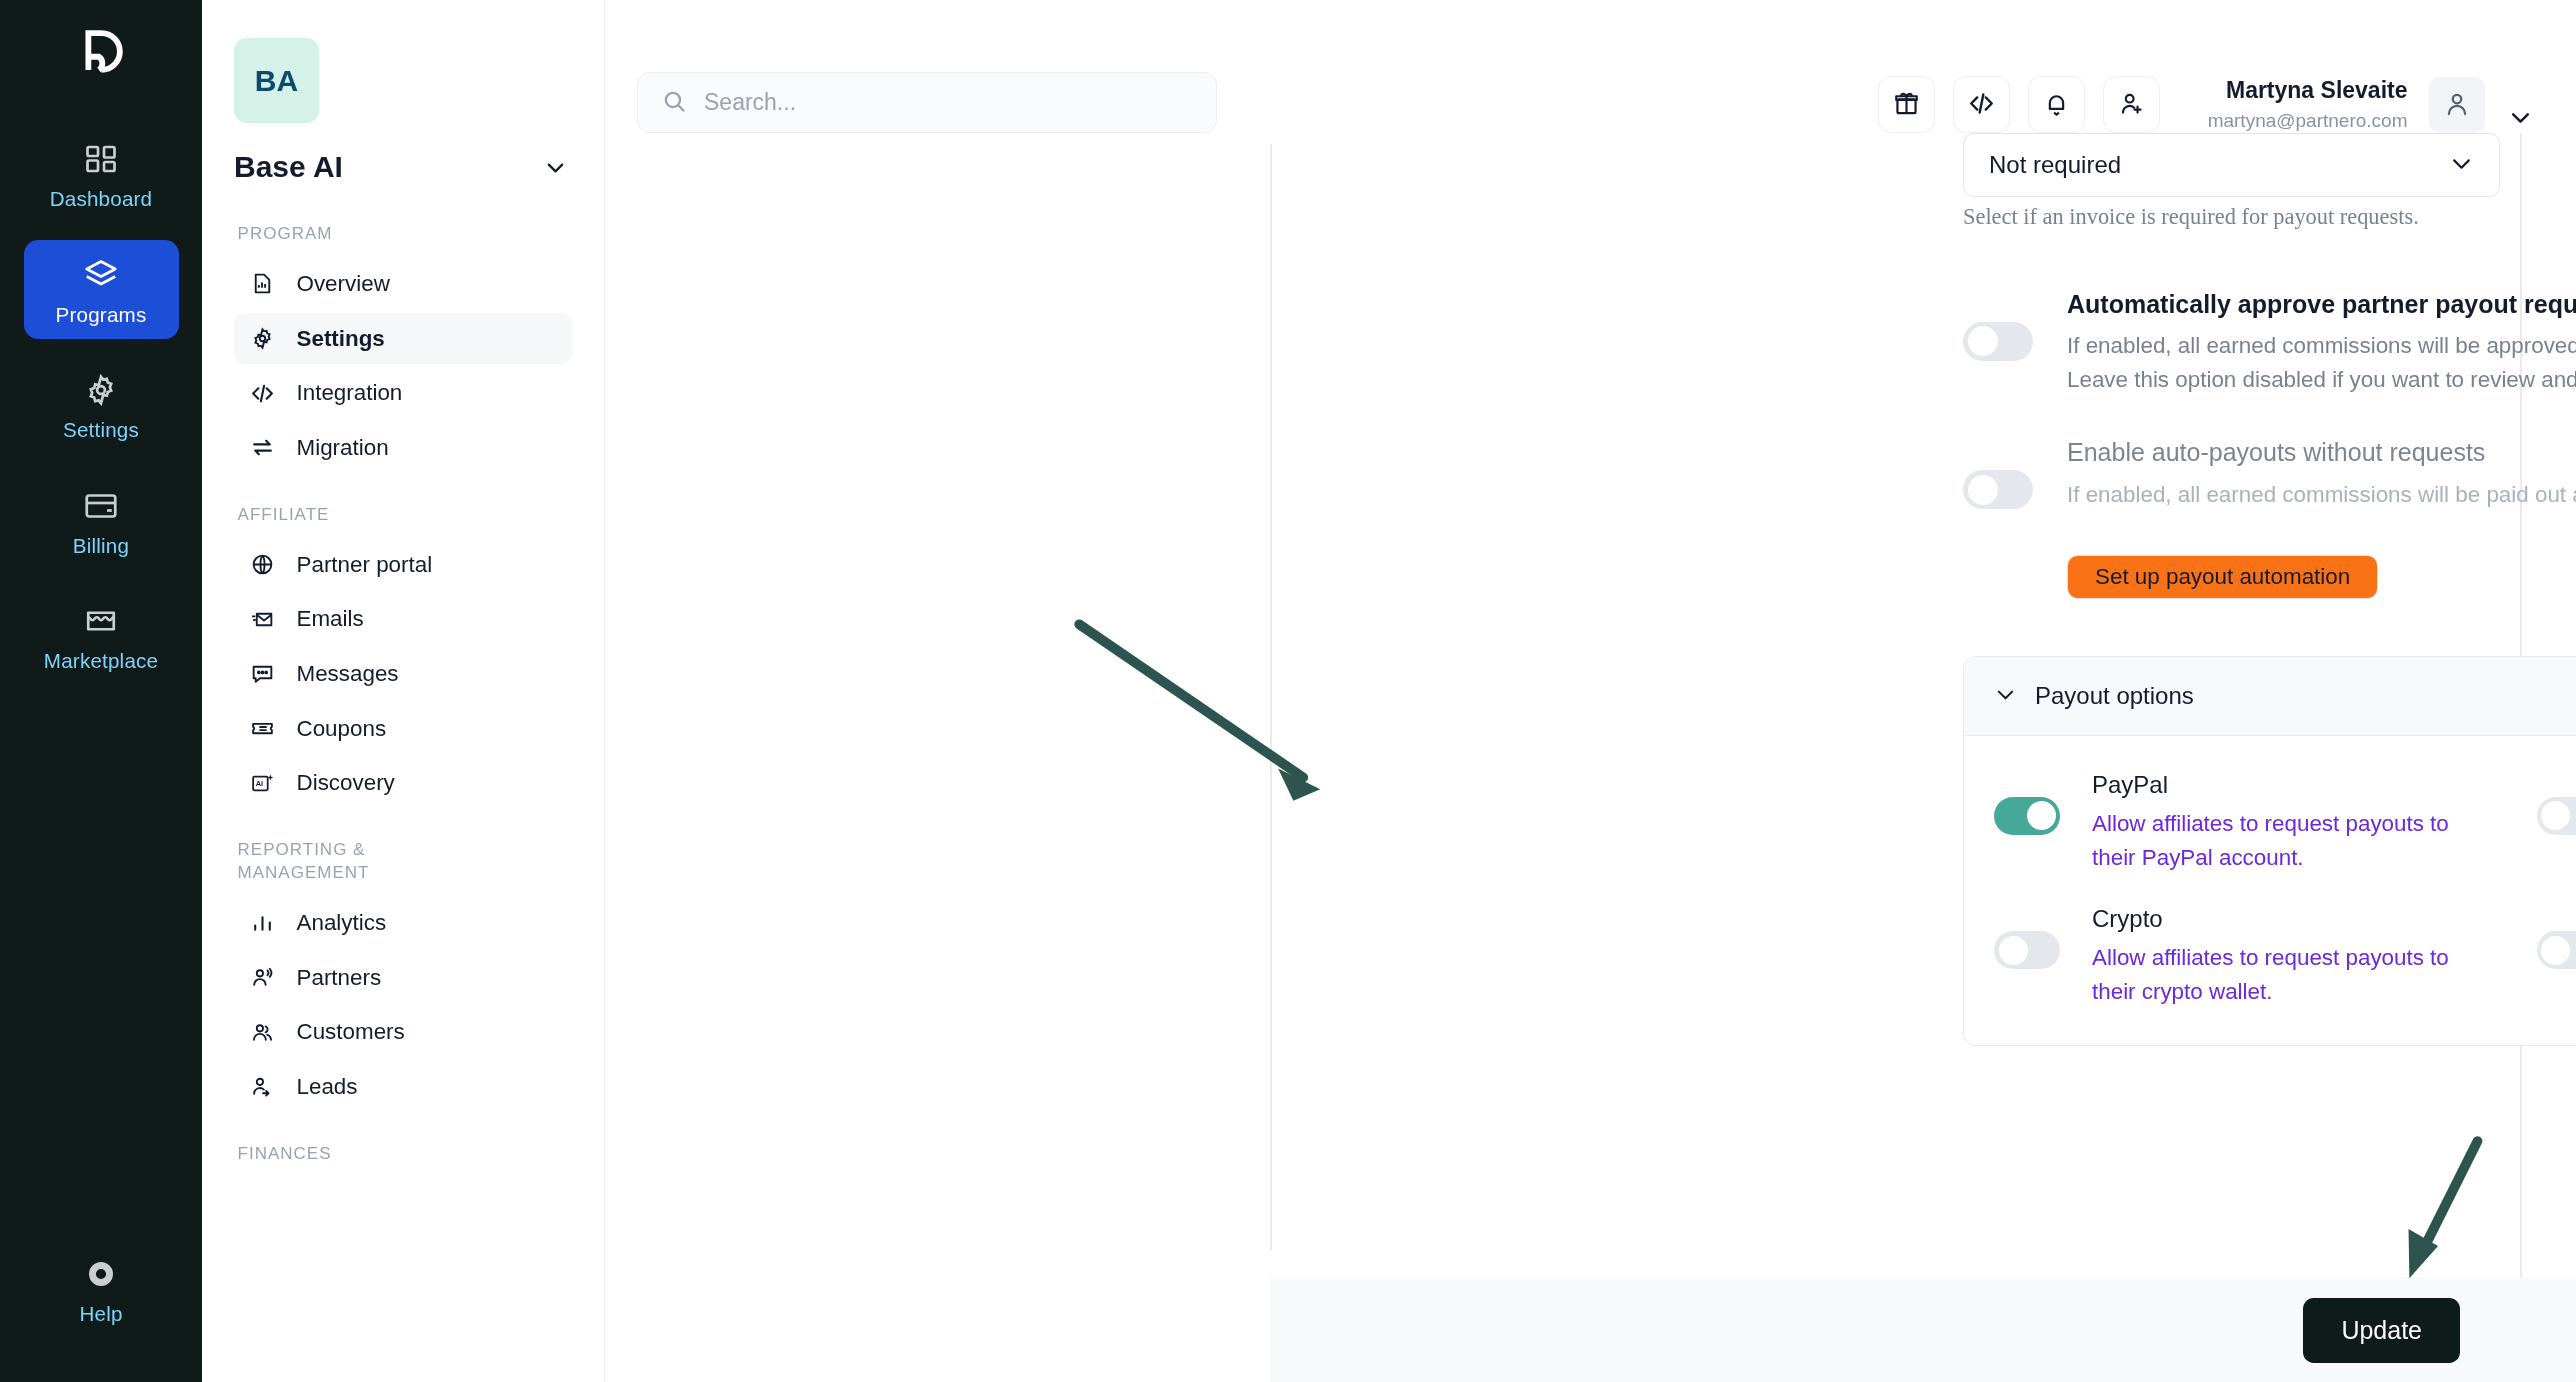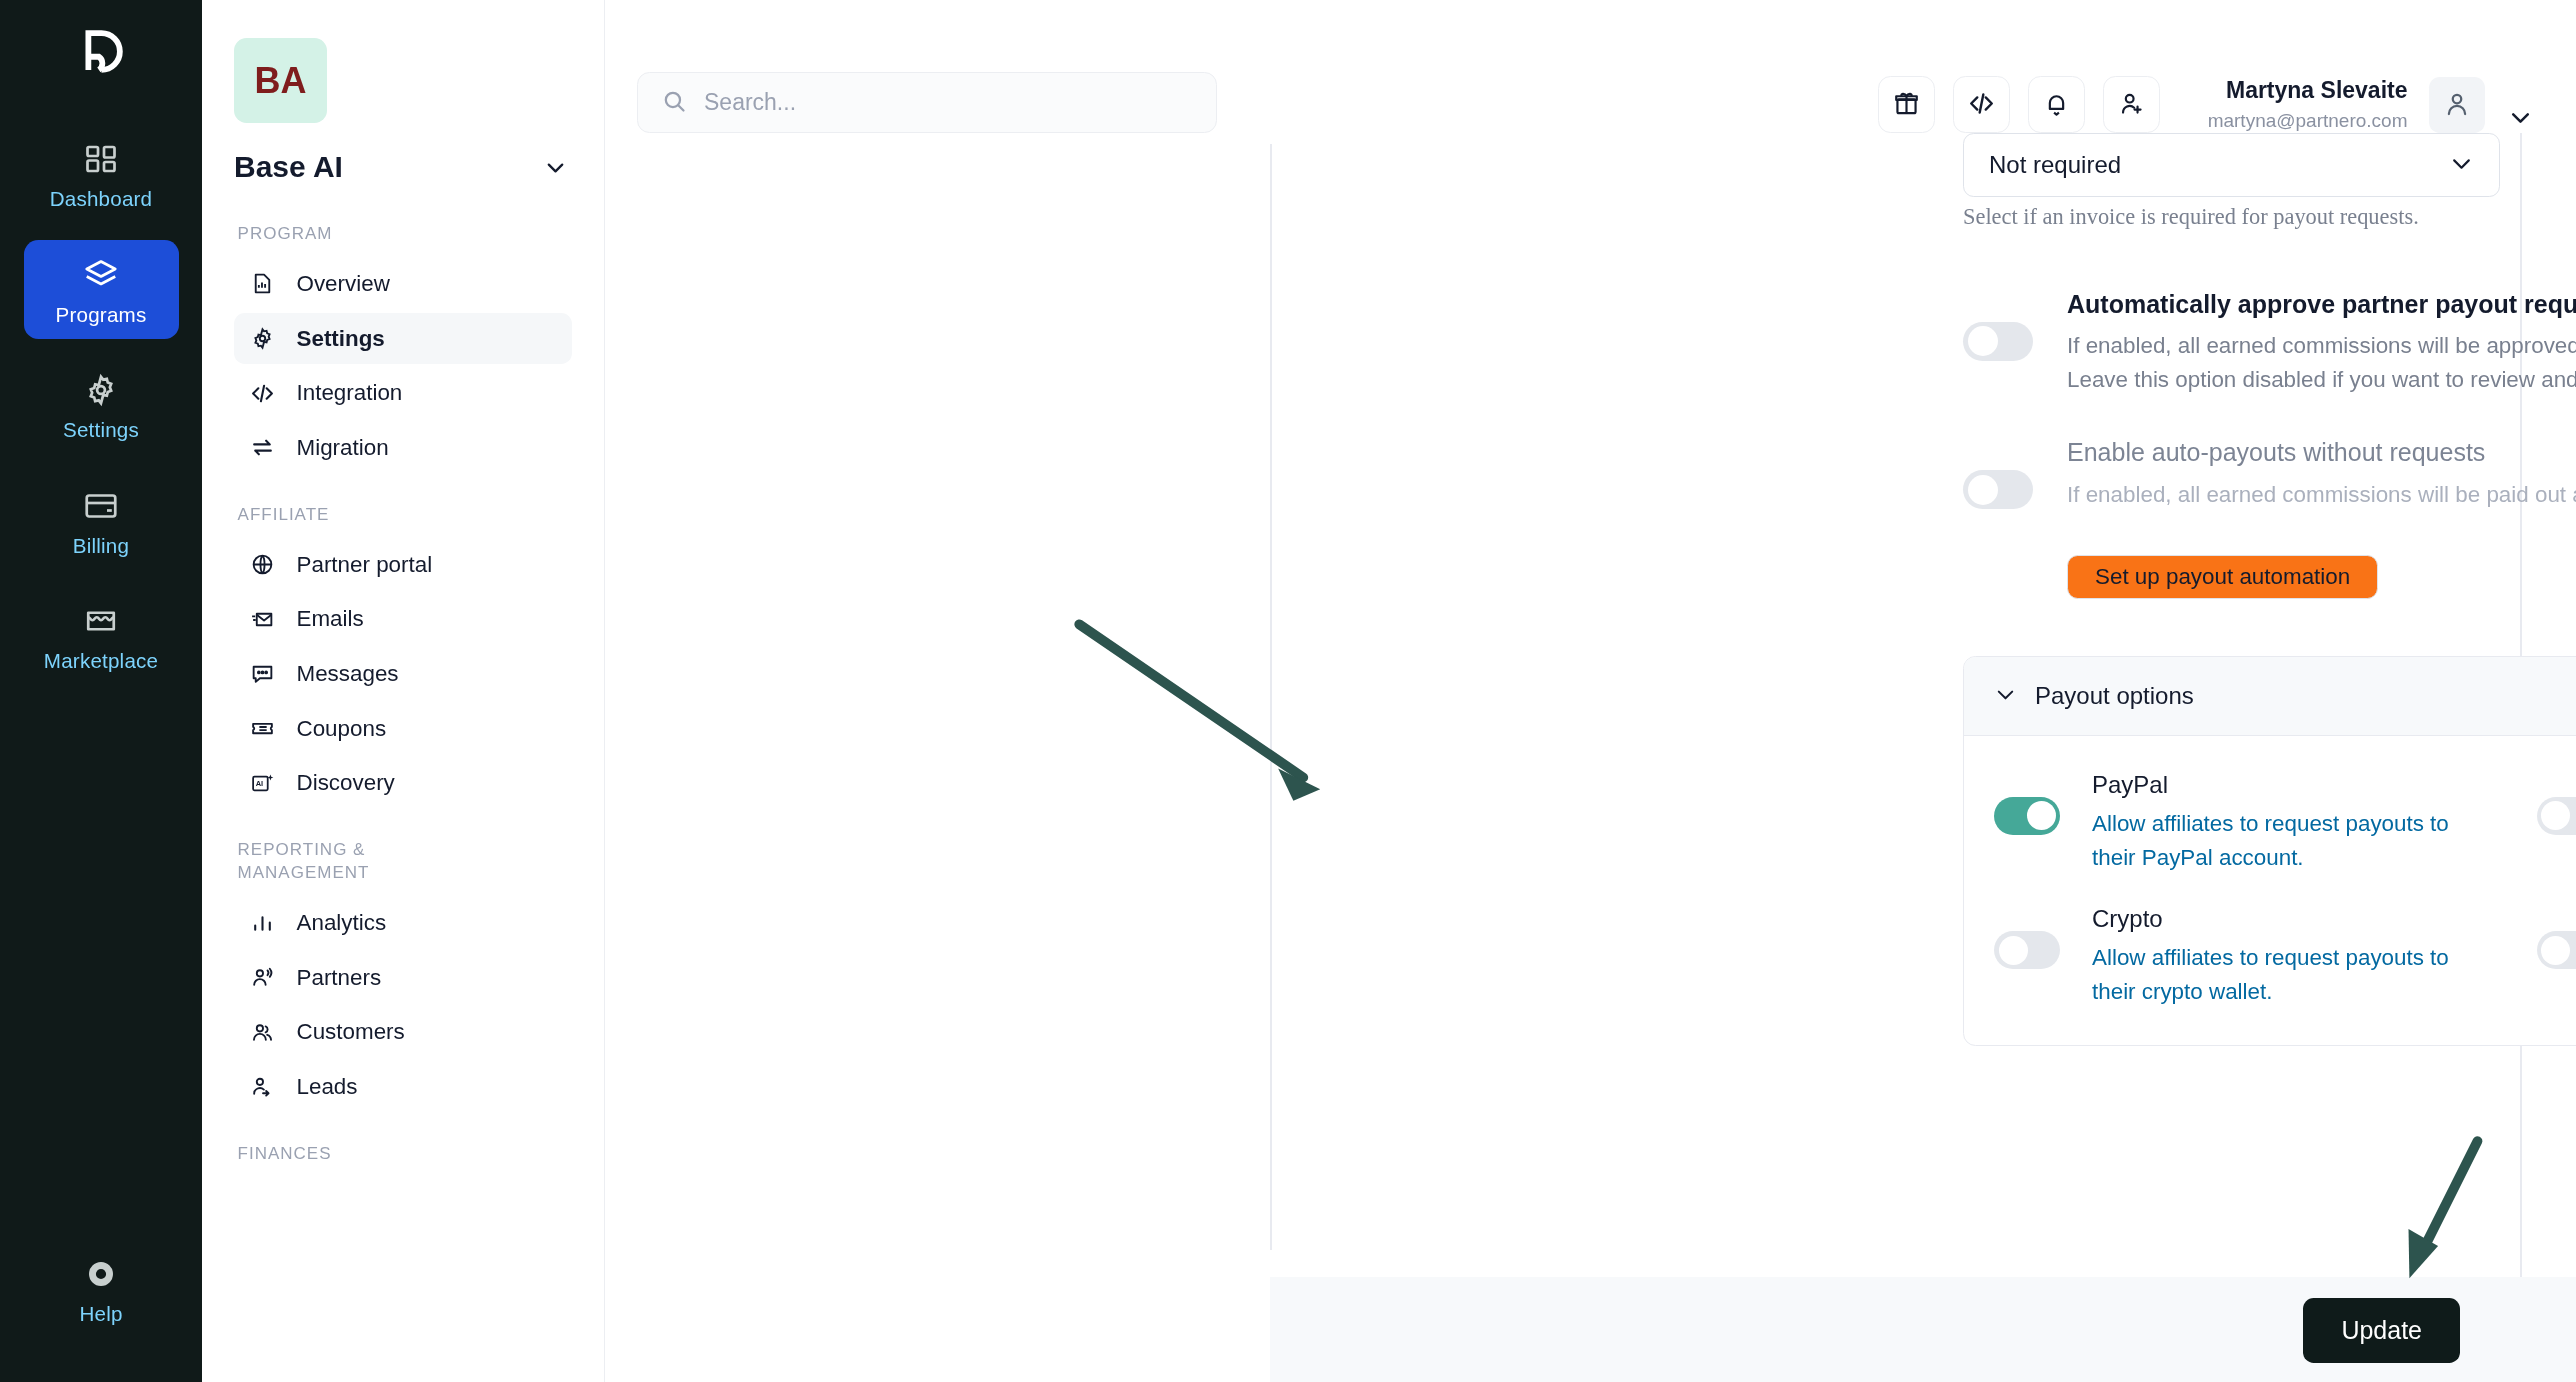--- a/index.html
+++ b/index.html
@@ -33,23 +33,23 @@
   .rail-spacer { flex: 1 1 auto; }
   .rail-help { margin-bottom: 45px; }
 
   
   .sidebar {
     width: 403px; flex: 0 0 403px; height: 1383px;
     background: #ffffff; border-right: 1.8px solid #eceef2;
     padding: 38px 32px 0 32px; overflow: hidden;
   }
   .program-avatar {
-    width: 93px; height: 85px; border-radius: 12.5px;
-    background: #d4f2e7; color: #7f1d1d;
-    font-size: 36px; font-weight: 700;
+    width: 85px; height: 85px; border-radius: 12.5px;
+    background: #d4f2e7; color: #0c4a6e;
+    font-size: 30px; font-weight: 700;
     display: flex; align-items: center; justify-content: center;
     margin-bottom: 27px;
   }
   .program-row {
     display: flex; align-items: center; justify-content: space-between;
     margin-bottom: 39px; cursor: pointer; padding-right: 5.4px;
   }
   .program-name { font-size: 30px; font-weight: 700; color: #141b2d; }
   .chev { width: 23px; height: 23px; }
   .nav-group-title {
@@ -153,21 +153,21 @@
   .card-head {
     background: #f7f9fb; border-bottom: 1.8px solid #e8eaf0;
     display: flex; align-items: center; gap: 18px;
     padding: 25px 30px; cursor: pointer;
   }
   .card-head svg { width: 23px; height: 23px; }
   .card-head-title { font-size: 24px; color: #141b2d; }
   .card-body { padding: 34px 30px 36px 30px; display: grid; grid-template-columns: 1fr 1fr; gap: 30px 9px; }
   .pay-opt { display: flex; gap: 32px; align-items: flex-start; }
   .pay-title { font-size: 24px; color: #141b2d; line-height: 1.25; }
-  .pay-desc { font-size: 22.4px; color: #0369a1; line-height: 1.5; max-width: 376px; margin-top: 7.2px; }
+  .pay-desc { font-size: 22.4px; color: #6d28d9; line-height: 1.5; max-width: 376px; margin-top: 7.2px; }
 
   .hr { position: absolute; left: 734px; top: 1216px; width: 1756px; height: 1.8px; background: #e8eaf0; }
 
   .footer {
     position: absolute; left: 665px; right: 0; bottom: 0; height: 106px;
     background: #f7f9fb; display: flex; align-items: center; justify-content: flex-end;
     padding-right: 116px;
   }
   .update-btn {
     background: #0f1b1a; color: #fff; border: none; border-radius: 10.7px;

